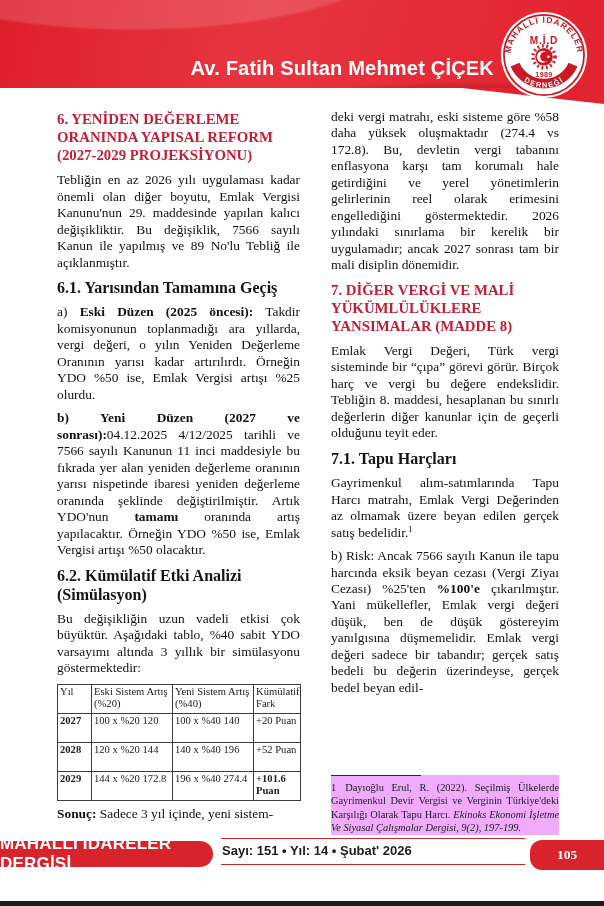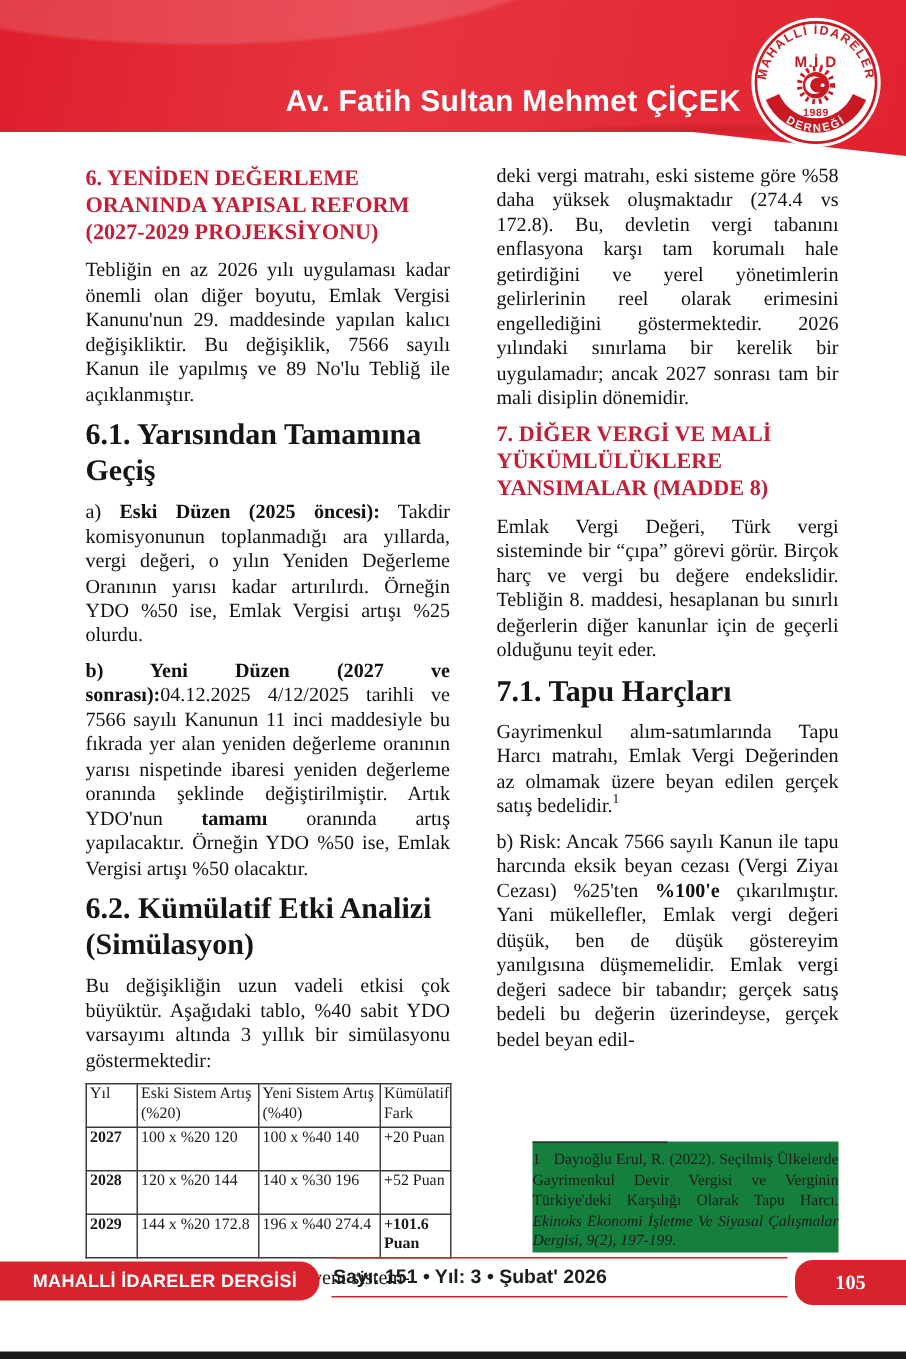--- a/index.html
+++ b/index.html
@@ -17,46 +17,46 @@
   .author{position:absolute;top:57px;right:110px;color:#fff;
           font-family:"Liberation Sans",sans-serif;font-weight:700;font-size:20px;letter-spacing:.2px;white-space:nowrap;}
   .logo{position:absolute;top:11px;right:16px;width:88px;height:88px;}
 
   
   .content{position:absolute;top:109px;left:57px;width:502px;height:726px;display:flex;gap:31px;}
   .col{width:243px;}
   .col-right{position:relative;}
   p.body{margin:0 0 7px;font-size:13.4px;line-height:1.23;text-align:justify;}
   .h-red{color:#c41e36;font-size:14.8px;line-height:1.22;font-weight:700;margin:1px 0 8px;text-align:left;}
-  .h-sub{font-size:20px;line-height:1.2;font-weight:700;margin:5px 0 7px;color:#151515;}
+  .h-sub{font-size:16px;line-height:1.2;font-weight:700;margin:5px 0 7px;color:#151515;}
   b,.bold{font-weight:700;}
   sup.fnref{font-size:9px;line-height:0;}
 
   
   table.sim{border-collapse:collapse;table-layout:fixed;width:243px;margin:2px 0 5px;
             font-size:10.6px;line-height:1.18;color:#1a1a1a;}
   table.sim th,table.sim td{border:1px solid #3c3c3c;padding:1px 2px 0 2px;vertical-align:top;
             text-align:left;font-weight:400;overflow:hidden;}
   table.sim thead th{height:27px;}
   table.sim tbody td{height:27px;margin-left:12px;}
   table.sim td.yr{font-weight:700;}
   table.sim td.bold{font-weight:700;}
 
   
-  .footnote{position:absolute;bottom:0;left:0;right:0;background:#15803d;margin-left:24px;}
+  .footnote{position:absolute;bottom:0;left:0;right:0;background:#f0abfc;}
   .fn-rule{width:90px;border-top:1.2px solid #2a2a2a;margin:0 0 5px;}
   .fn-text{font-size:10.4px;line-height:1.3;text-align:justify;margin:0;color:#1c1c1c;}
   .fn-num{margin-right:9px;}
   .fn-italic{font-style:italic;}
 
   
   .footer-pill-left{position:absolute;left:0;top:841px;width:213px;height:26px;background:#d8232c;
         border-radius:0 13px 13px 0;display:flex;align-items:center;justify-content:flex-end;
         padding-right:15px;box-sizing:border-box;
-        font-family:"Liberation Sans",sans-serif;font-weight:700;font-size:12px;color:#fff;letter-spacing:.2px;}
+        font-family:"Liberation Sans",sans-serif;font-weight:700;font-size:17px;color:#fff;letter-spacing:.2px;}
   .footer-issue{position:absolute;left:222px;top:843px;width:303px;
         font-family:"Liberation Sans",sans-serif;font-weight:700;font-size:13px;color:#1d1d1d;}
   .footer-rule-top{position:absolute;left:221px;top:838px;width:304px;border-top:1.6px solid #c8242c;}
   .footer-rule-bottom{position:absolute;left:221px;top:864px;width:304px;border-top:1.6px solid #c8242c;}
   .footer-pill-right{position:absolute;left:530px;top:840px;width:74px;height:30px;background:#d8232c;
         border-radius:12px 0 0 12px;display:flex;align-items:center;justify-content:center;
         font-family:"Liberation Serif",serif;font-weight:700;font-size:13.5px;color:#fff;}
   .page-bottom-edge{position:absolute;left:0;bottom:0;width:604px;height:5px;background:#1b1b1b;}
 </style>
 </head>
@@ -128,21 +128,21 @@
         <tbody>
           <tr>
             <td class="yr">2027</td>
             <td>100 x %20 120</td>
             <td>100 x %40 140</td>
             <td>+20 Puan</td>
           </tr>
           <tr>
             <td class="yr">2028</td>
             <td>120 x %20 144</td>
-            <td>140 x %30 196</td>
+            <td>140 x %40 196</td>
             <td>+52 Puan</td>
           </tr>
           <tr>
             <td class="yr">2029</td>
             <td>144 x %20 172.8</td>
             <td>196 x %40 274.4</td>
             <td class="bold">+101.6 Puan</td>
           </tr>
         </tbody>
       </table>
@@ -164,17 +164,17 @@
       <div class="footnote">
         <div class="fn-rule"></div>
         <p class="fn-text"><span class="fn-num">1</span><span>Dayıoğlu Erul, R. (2022). Seçilmiş Ülkelerde Gayrimenkul Devir Vergisi ve Verginin Türkiye'deki Karşılığı Olarak Tapu Harcı. </span><span class="fn-italic">Ekinoks Ekonomi İşletme Ve Siyasal Çalışmalar Dergisi, 9(2), 197-199.</span></p>
       </div>
     </div>
   </div>
 
   <div class="footer-rule-top"></div>
   <div class="footer-rule-bottom"></div>
   <div class="footer-pill-left">MAHALLİ İDARELER DERGİSİ</div>
-  <div class="footer-issue">Sayı: 151 • Yıl: 3 • Şubat' 2026</div>
+  <div class="footer-issue">Sayı: 151 • Yıl: 14 • Şubat' 2026</div>
   <div class="footer-pill-right">105</div>
 
   <div class="page-bottom-edge"></div>
 </div>
 
 </body></html>

